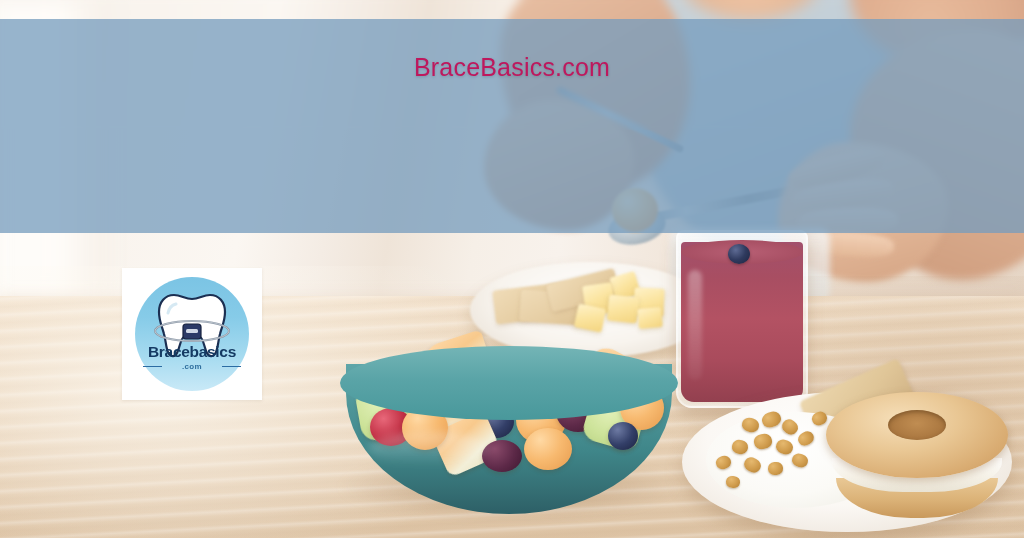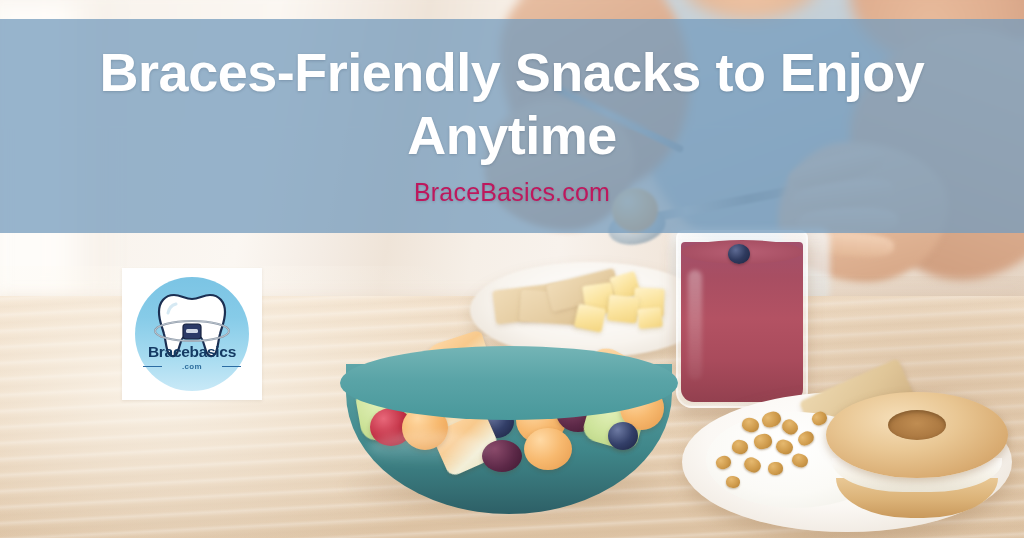--- a/index.html
+++ b/index.html
@@ -489,21 +489,20 @@
       <div class="fruit blueberry" style="left:274px;top:86px;width:30px;height:28px"></div>
 
       <div class="bowl-rim"></div>
       <div class="bowl-gloss"></div>
     </div>
 
     <div class="dof-top"></div>
   </div>
 
   <div class="banner">
-    <div class="banner-title">Braces-Friendly Snacks to Enjoy Anytime</div>
     <div class="banner-subtitle">BraceBasics.com</div>
   </div>
 
   <div class="logo-card">
     <div class="logo-circle">
       <svg class="logo-svg" viewBox="0 0 114 114">
 
         <path d="M57 22c-7 0-11-4-18-4-9 0-15 7-15 17 0 9 3 14 5 22 2 7 2 16 5 20 2 3 6 3 8-1 3-6 4-16 7-16h16c3 0 4 10 7 16 2 4 6 4 8 1 3-4 3-13 5-20 2-8 5-13 5-22 0-10-6-17-15-17-7 0-11 4-18 4z" fill="#ffffff" stroke="#1b2f52" stroke-width="2.2" stroke-linejoin="round"></path>
         <path d="M41 27c-4 1-7 4-8 9" fill="none" stroke="#d6e9f3" stroke-width="3" stroke-linecap="round"></path>
 

